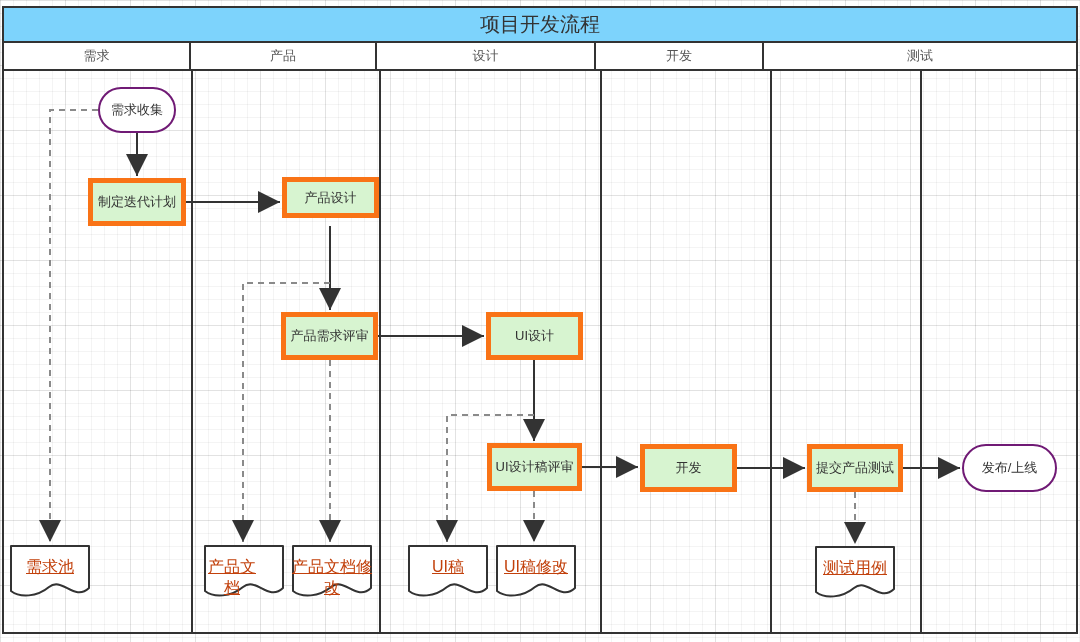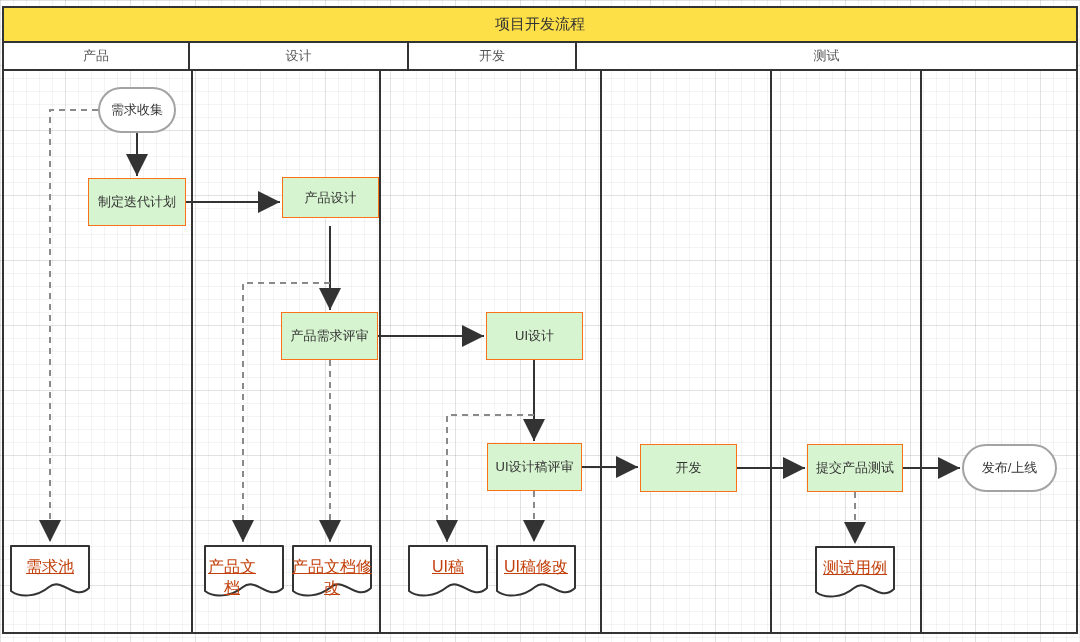--- a/index.html
+++ b/index.html
@@ -13,53 +13,54 @@
       linear-gradient(to right, rgba(0,0,0,0.045) 1px, transparent 1px),
       linear-gradient(to bottom, rgba(0,0,0,0.045) 1px, transparent 1px);
     background-size:65px 65px, 65px 65px, 13px 13px, 13px 13px;
     color:#333;
   }
   .frame {
     position:absolute; left:2px; top:6px; width:1072px; height:624px;
     border:2px solid #333;
   }
   .titlebar {
-    height:33px; border-bottom:2px solid #333; background:#fde047;
+    height:33px; border-bottom:2px solid #333; background:#7dd3fc;
     display:flex; align-items:center; justify-content:center;
-    font-size:15px; color:#333;
+    font-size:20px; color:#333;
   }
   .lanehead { height:26px; border-bottom:2px solid #333; background:#fff; display:flex; }
   .lanehead .cell {
     display:flex; align-items:center; justify-content:center;
     font-size:13px; color:#555; border-right:2px solid #333; box-sizing:border-box;
   }
   .lanehead .cell:last-child { border-right:none; flex:1; }
   .vline { position:absolute; width:2px; top:63px; bottom:0; background:#333; }
 
   svg.wires { position:absolute; left:0; top:0; z-index:2; }
 
   .node { position:absolute; z-index:3; box-sizing:border-box;
     display:flex; align-items:center; justify-content:center;
     font-size:13px; color:#333; text-align:center; }
-  .task { background:#d7f4d0; border:1px solid #f97316; }
-  .stadium { background:#fff; border:2px solid #a3a3a3; border-radius:24px; }
+  .task { background:#d7f4d0; border:5px solid #f97316; }
+  .stadium { background:#fff; border:2px solid #701a75; border-radius:24px; }
 
   .doc { position:absolute; z-index:3; }
   .doc svg { display:block; }
   .doc .doc-label {
     position:absolute; left:0; right:0; top:12px; text-align:center;
     font-size:16px; color:#c2410c;text-decoration:underline;
   }
 </style>
 </head>
 <body>
 
 <div class="frame">
   <div class="titlebar">项目开发流程</div>
   <div class="lanehead">
+    <div class="cell" style="width:187px">需求</div>
     <div class="cell" style="width:186px">产品</div>
     <div class="cell" style="width:219px">设计</div>
     <div class="cell" style="width:168px">开发</div>
     <div class="cell" style="width:148px">测试</div>
   </div>
   <div class="vline" style="left:187px"></div>
   <div class="vline" style="left:375px"></div>
   <div class="vline" style="left:596px"></div>
   <div class="vline" style="left:766px"></div>
   <div class="vline" style="left:916px"></div>

